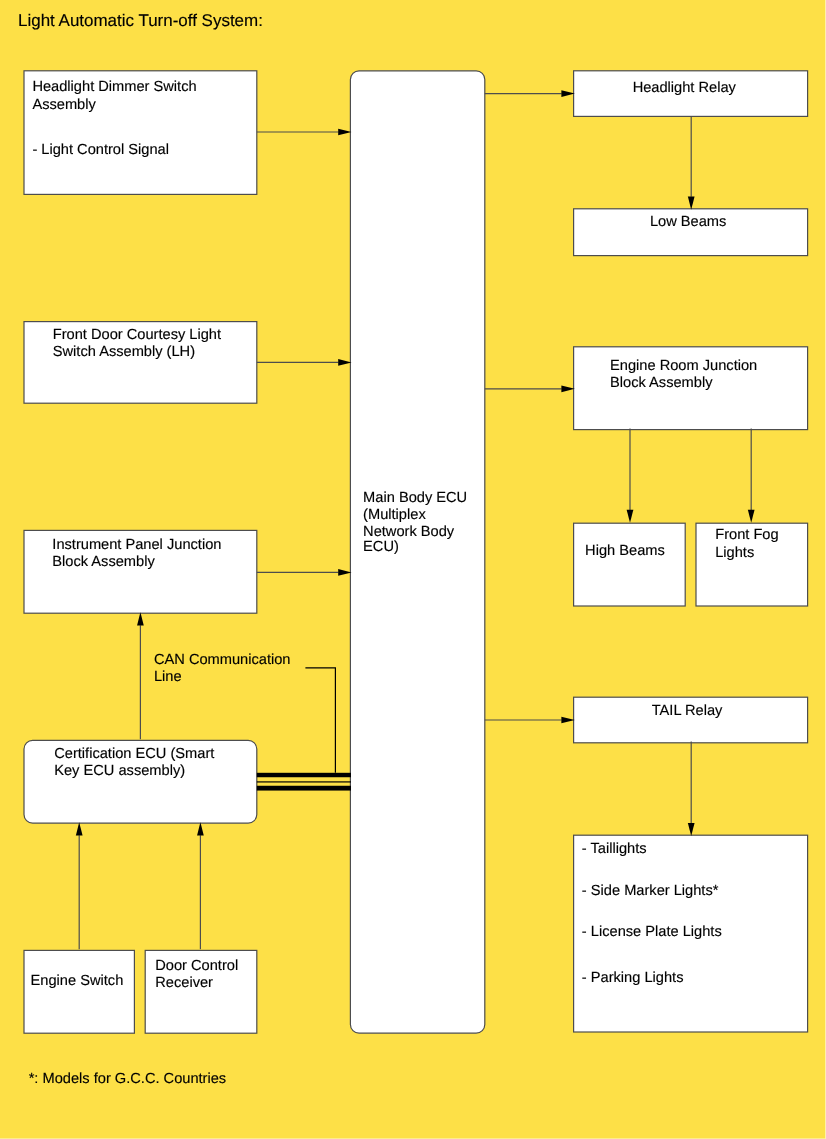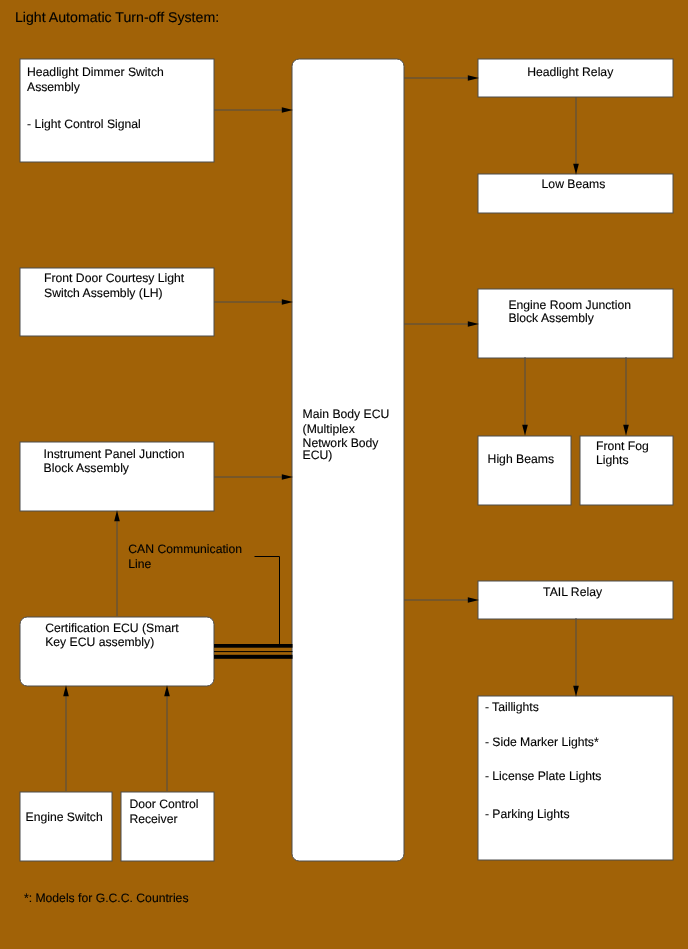--- a/index.html
+++ b/index.html
@@ -1,19 +1,19 @@
 <!DOCTYPE html>
 <html><head>
 <meta charset="utf-8">
 <style>
   html,body{margin:0;padding:0;background:#ffffff;}
   body{width:688px;height:949px;overflow:hidden;
        font-family:"Liberation Sans",sans-serif;
        -webkit-font-smoothing:antialiased;}
-  #diagram{position:relative;width:688px;height:949px;background:#a16207;}
+  #diagram{position:relative;width:688px;height:949px;background:#fde047;}
   svg text{text-rendering:geometricPrecision;}
   svg text{filter:opacity(1);}
   svg#canvas{position:absolute;left:0;top:0;width:688px;height:949px;}
   .bx{fill:#ffffff;stroke:#4d4d4d;stroke-width:1;}
   .ln{stroke:#4d4d4d;stroke-width:1;fill:none;}
   .ah{fill:#000000;stroke:none;}
   .lnk{stroke:#000000;stroke-width:1;fill:none;}
   .can{fill:#000000;stroke:none;}
   text{font-family:"Liberation Sans",sans-serif;font-size:12.2px;fill:#000000;stroke:#000000;stroke-width:0.13;paint-order:stroke fill;
        dominant-baseline:alphabetic;}

